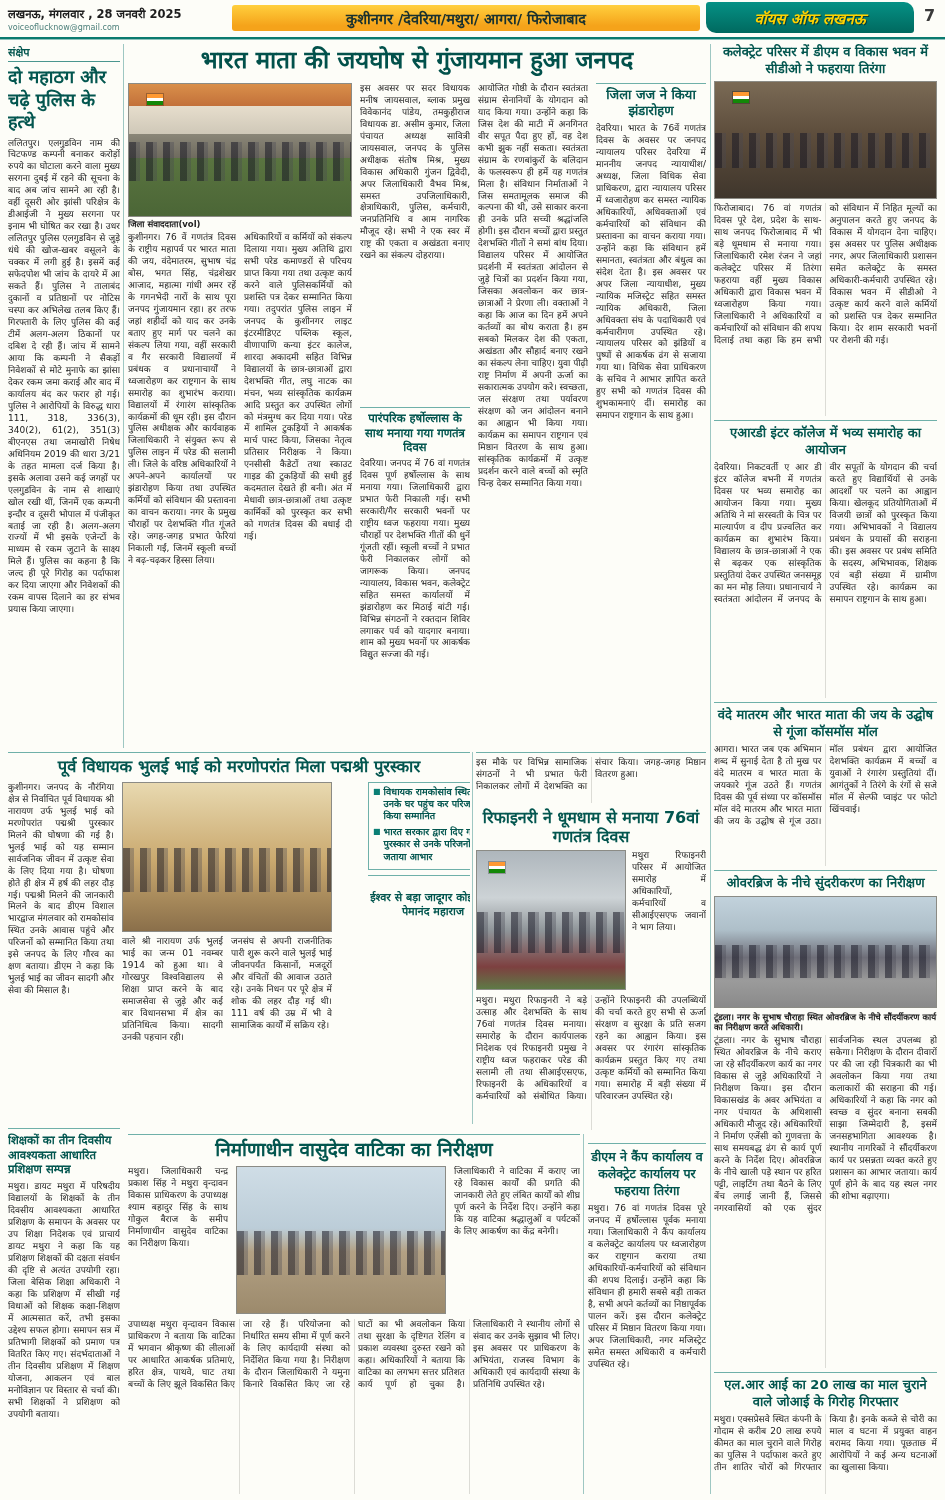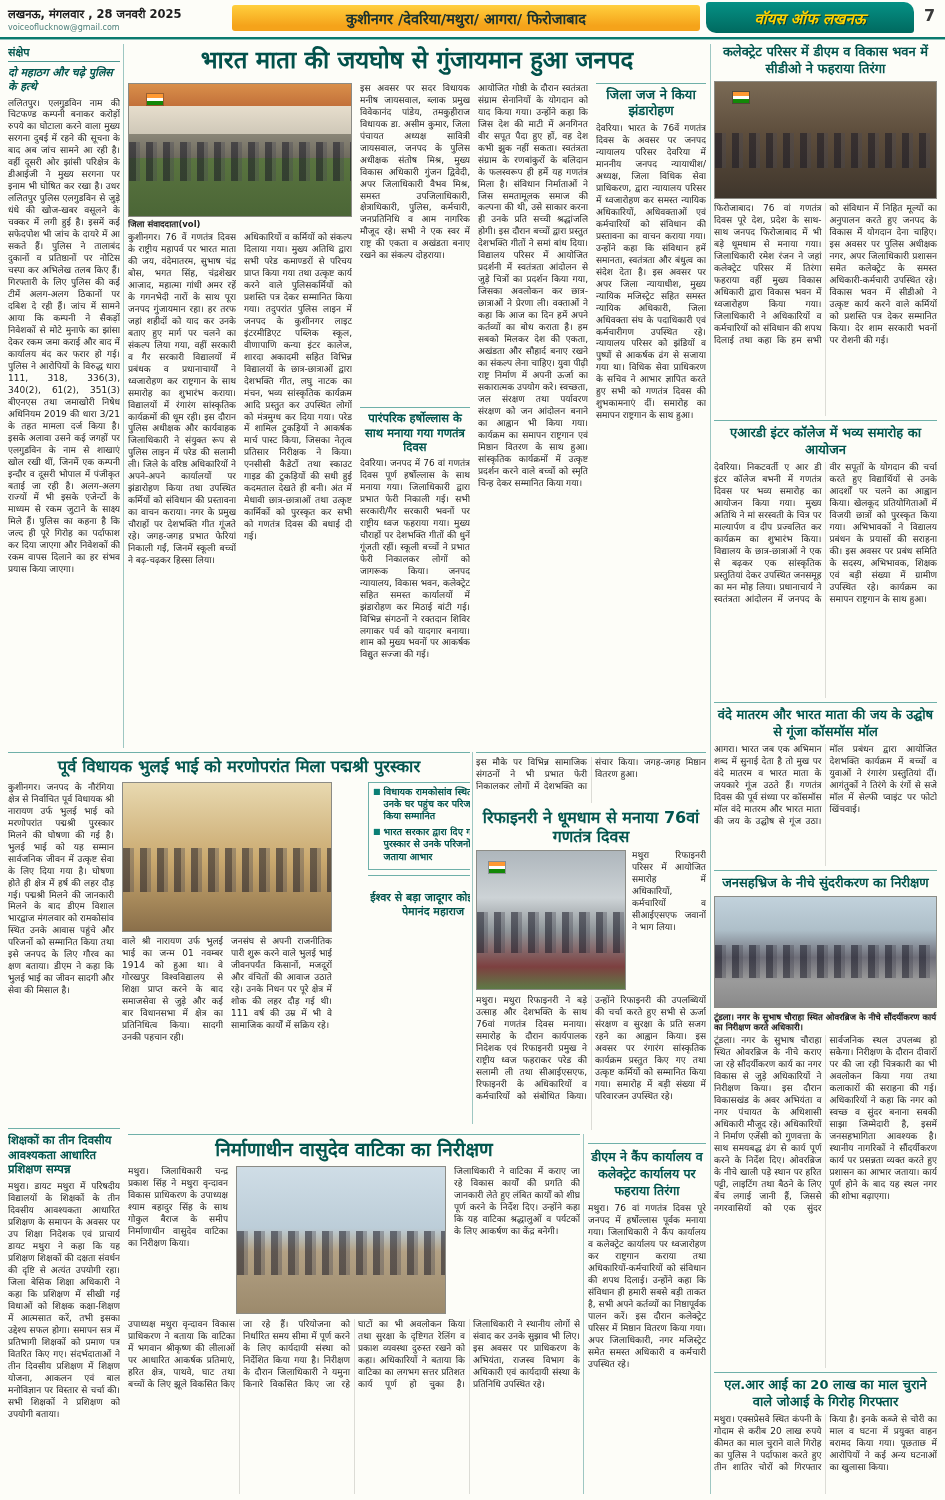--- a/index.html
+++ b/index.html
@@ -60,21 +60,21 @@
   .z-over{left:714px;top:870px;width:223px;height:498px;}
   .z-theft{left:714px;top:1372px;width:223px;height:122px;}
   .z-padma{left:8px;top:752px;width:462px;height:372px;}
   .z-ref{left:476px;top:752px;width:230px;height:378px;}
   .z-vat{left:128px;top:1134px;width:452px;height:360px;}
   .z-dm{left:588px;top:1143px;width:118px;height:360px;}
   .z-teach{left:8px;top:1128px;width:112px;height:366px;}
   
   .kicker{font-size:11px;font-weight:700;color:#03564f;border-bottom:1px solid #4a968f;
           padding-bottom:2px;margin-bottom:4px;}
-  .z-brief h2{font-size:11px;line-height:1.25;margin-bottom:4px;font-style:italic;}
+  .z-brief h2{font-size:18px;line-height:1.25;margin-bottom:4px;}
   .z-teach h3{margin-bottom:4px;}
   
   .main-hl{font-size:24px;text-align:center;line-height:1.2;margin:2px 0 8px;color:#02514b;}
   .main-content{flex:1;display:flex;gap:8px;overflow:hidden;}
   .mc-left{width:224px;flex:none;display:flex;flex-direction:column;overflow:hidden;}
   .mc-left-cols{flex:1;display:flex;gap:8px;overflow:hidden;}
   .mc-left-cols .bt{width:108px;}
   .mc-col{width:110px;flex:none;display:flex;flex-direction:column;overflow:hidden;}
   .ctop{height:320px;flex:none;margin-bottom:4px;}
   .etop{height:134px;flex:none;margin-bottom:4px;}
@@ -181,21 +181,21 @@
     <h3 class="hl hl-md center">एआरडी इंटर कॉलेज में भव्य समारोह का आयोजन</h3>
     <p class="bt cols2 fill">देवरिया। निकटवर्ती ए आर डी इंटर कॉलेज बभनी में गणतंत्र दिवस पर भव्य समारोह का आयोजन किया गया। मुख्य अतिथि ने मां सरस्वती के चित्र पर माल्यार्पण व दीप प्रज्वलित कर कार्यक्रम का शुभारंभ किया। विद्यालय के छात्र-छात्राओं ने एक से बढ़कर एक सांस्कृतिक प्रस्तुतियां देकर उपस्थित जनसमूह का मन मोह लिया। प्रधानाचार्य ने स्वतंत्रता आंदोलन में जनपद के वीर सपूतों के योगदान की चर्चा करते हुए विद्यार्थियों से उनके आदर्शों पर चलने का आह्वान किया। खेलकूद प्रतियोगिताओं में विजयी छात्रों को पुरस्कृत किया गया। अभिभावकों ने विद्यालय प्रबंधन के प्रयासों की सराहना की। इस अवसर पर प्रबंध समिति के सदस्य, अभिभावक, शिक्षक एवं बड़ी संख्या में ग्रामीण उपस्थित रहे। कार्यक्रम का समापन राष्ट्रगान के साथ हुआ।</p>
   </section>
 
   <section class="zone z-cosmos sep-top">
     <h3 class="hl hl-md center">वंदे मातरम और भारत माता की जय के उद्घोष से गूंजा कॉसमॉस मॉल</h3>
     <p class="bt cols2 fill">आगरा। भारत जब एक अभिमान शब्द में सुनाई देता है तो मुख पर वंदे मातरम व भारत माता के जयकारे गूंज उठते हैं। गणतंत्र दिवस की पूर्व संध्या पर कॉसमॉस मॉल वंदे मातरम और भारत माता की जय के उद्घोष से गूंज उठा। मॉल प्रबंधन द्वारा आयोजित देशभक्ति कार्यक्रम में बच्चों व युवाओं ने रंगारंग प्रस्तुतियां दीं। आगंतुकों ने तिरंगे के रंगों से सजे मॉल में सेल्फी प्वाइंट पर फोटो खिंचवाई।</p>
   </section>
 
   <section class="zone z-over sep-top">
-    <h3 class="hl hl-md center">जनसहभ्रिज के नीचे सुंदरीकरण का निरीक्षण</h3>
+    <h3 class="hl hl-md center">ओवरब्रिज के नीचे सुंदरीकरण का निरीक्षण</h3>
     <div class="photo p-over people"></div>
     <div class="caption">टूंडला। नगर के सुभाष चौराहा स्थित ओवरब्रिज के नीचे सौंदर्यीकरण कार्य का निरीक्षण करते अधिकारी।</div>
     <p class="bt cols2 fill">टूंडला। नगर के सुभाष चौराहा स्थित ओवरब्रिज के नीचे कराए जा रहे सौंदर्यीकरण कार्य का नगर विकास से जुड़े अधिकारियों ने निरीक्षण किया। इस दौरान विकासखंड के अवर अभियंता व नगर पंचायत के अधिशासी अधिकारी मौजूद रहे। अधिकारियों ने निर्माण एजेंसी को गुणवत्ता के साथ समयबद्ध ढंग से कार्य पूर्ण करने के निर्देश दिए। ओवरब्रिज के नीचे खाली पड़े स्थान पर हरित पट्टी, लाइटिंग तथा बैठने के लिए बेंच लगाई जानी हैं, जिससे नगरवासियों को एक सुंदर सार्वजनिक स्थल उपलब्ध हो सकेगा। निरीक्षण के दौरान दीवारों पर की जा रही चित्रकारी का भी अवलोकन किया गया तथा कलाकारों की सराहना की गई। अधिकारियों ने कहा कि नगर को स्वच्छ व सुंदर बनाना सबकी साझा जिम्मेदारी है, इसमें जनसहभागिता आवश्यक है। स्थानीय नागरिकों ने सौंदर्यीकरण कार्य पर प्रसन्नता व्यक्त करते हुए प्रशासन का आभार जताया। कार्य पूर्ण होने के बाद यह स्थल नगर की शोभा बढ़ाएगा।</p>
   </section>
 
   <section class="zone z-theft sep-top">
     <h3 class="hl hl-md center">एल.आर आई का 20 लाख का माल चुराने वाले जोआई के गिरोह गिरफ्तार</h3>
     <p class="bt cols2 fill">मथुरा। एक्सप्रेसवे स्थित कंपनी के गोदाम से करीब 20 लाख रुपये कीमत का माल चुराने वाले गिरोह का पुलिस ने पर्दाफाश करते हुए तीन शातिर चोरों को गिरफ्तार किया है। इनके कब्जे से चोरी का माल व घटना में प्रयुक्त वाहन बरामद किया गया। पूछताछ में आरोपियों ने कई अन्य घटनाओं का खुलासा किया।</p>
   </section>
 

